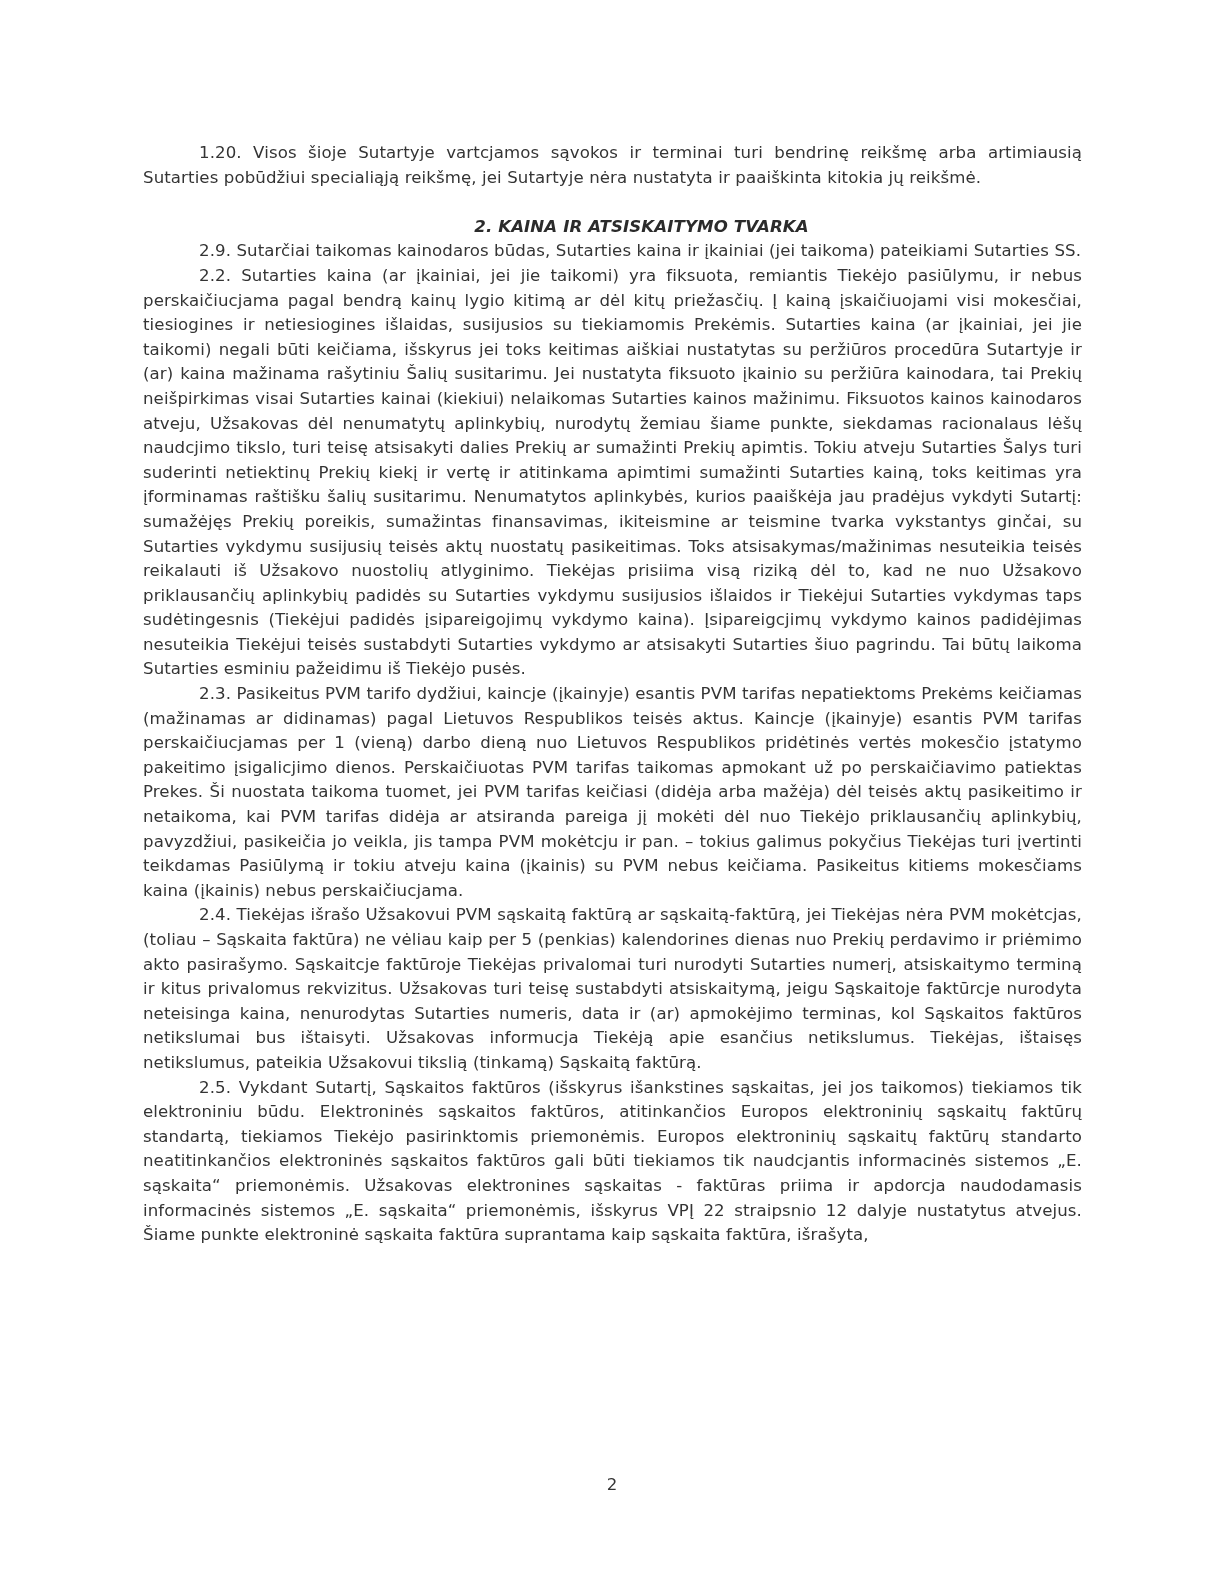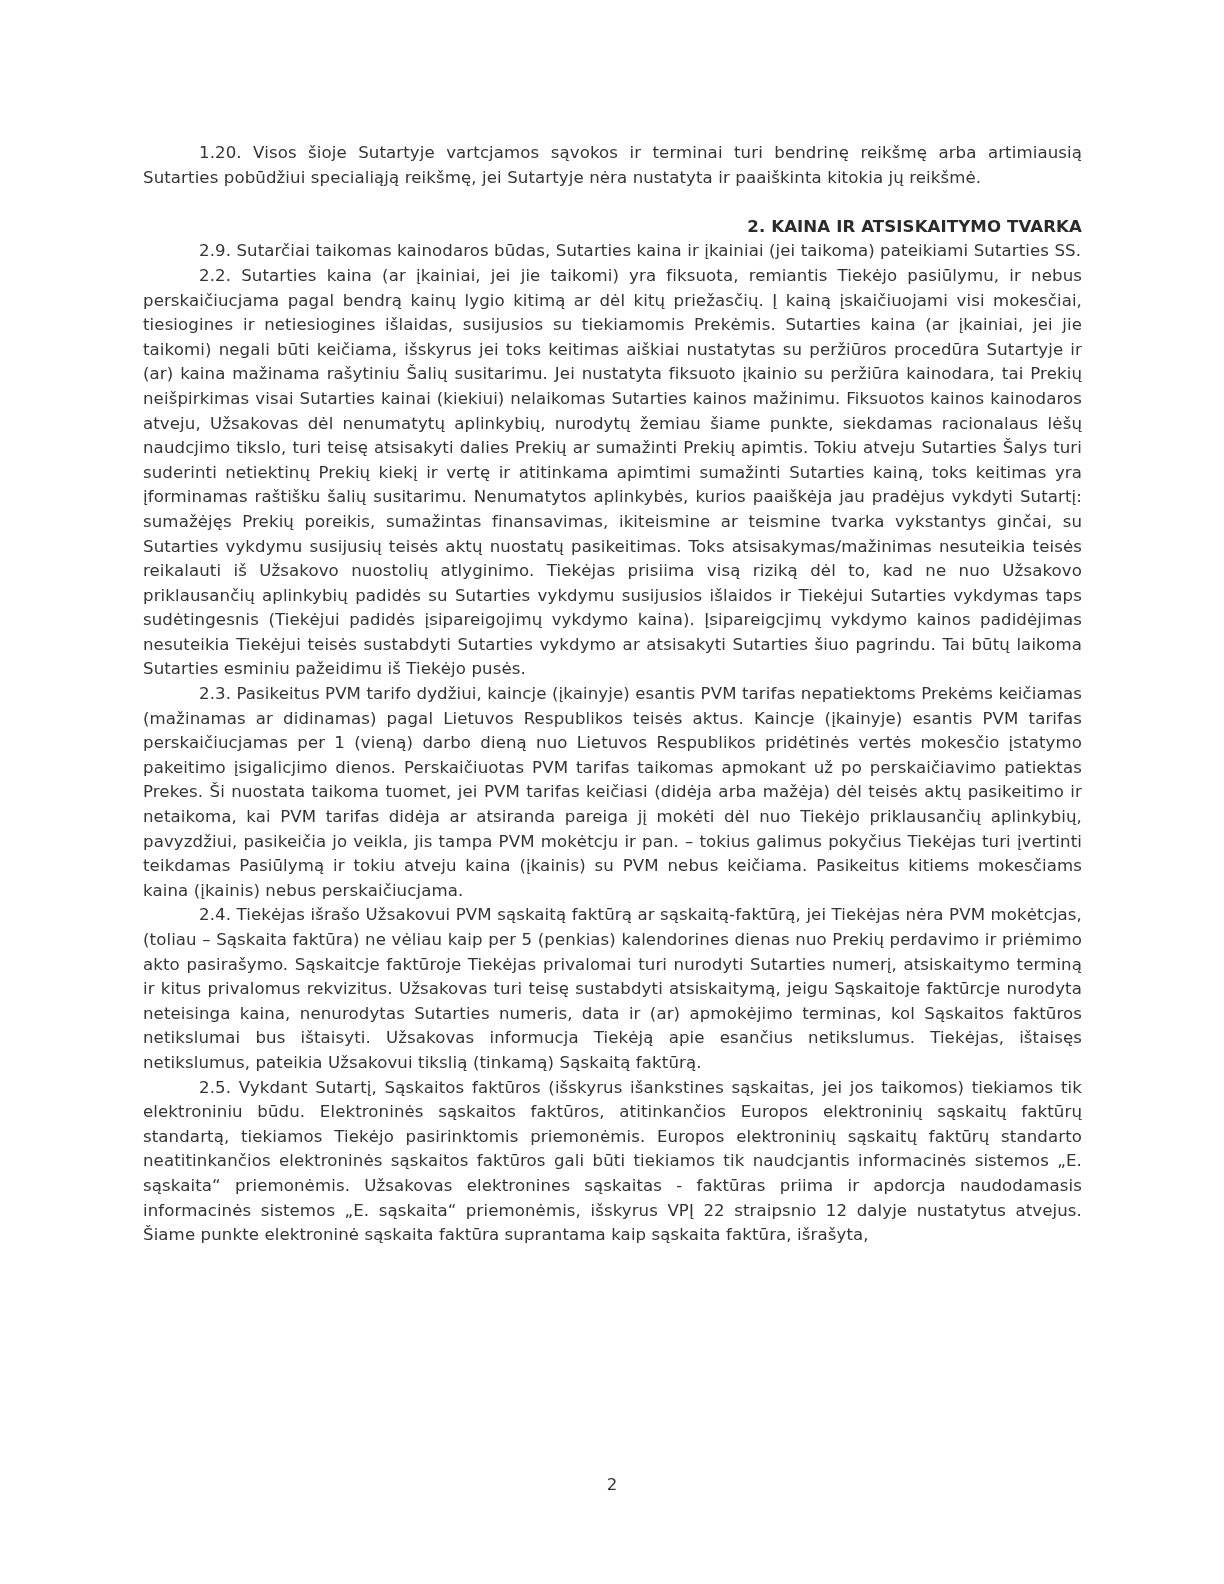--- a/index.html
+++ b/index.html
@@ -29,22 +29,23 @@
   .doc p {
     margin: 0;
     text-indent: 56px;
   }
   .doc h2 {
     font-size: 16.6px;
     line-height: 24.6px;
     font-weight: bold;
     margin: 24.6px 0 0 0;
     text-indent: 58px;
-    text-align: right;
+    text-align: center;
     color: #2b2b2b;
+    font-style: italic;
   }
   .page-number {
     position: absolute;
     left: 0;
     right: 0;
     bottom: 90px;
     text-align: center;
     font-family: "DejaVu Sans", "Liberation Sans", sans-serif;
     font-size: 16.6px;
     color: #343434;

